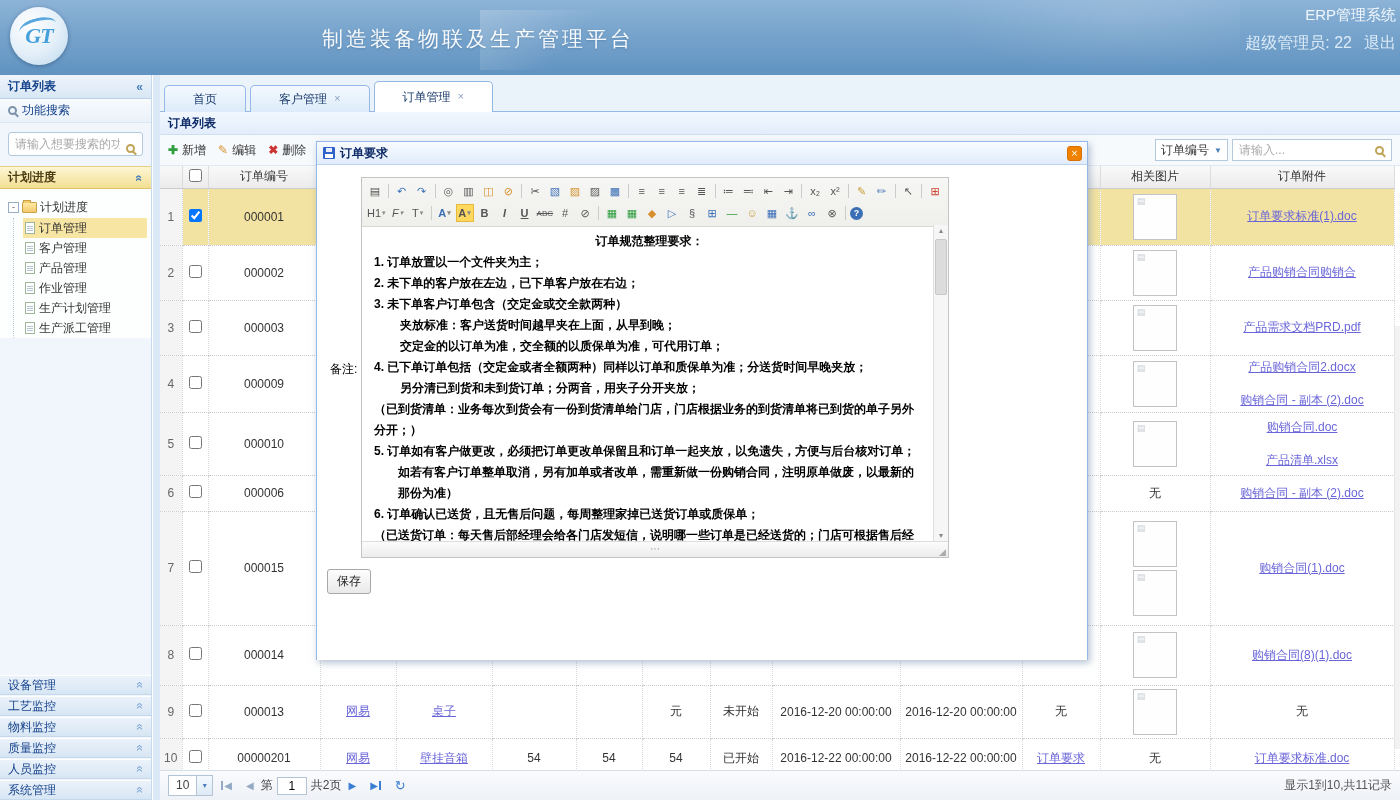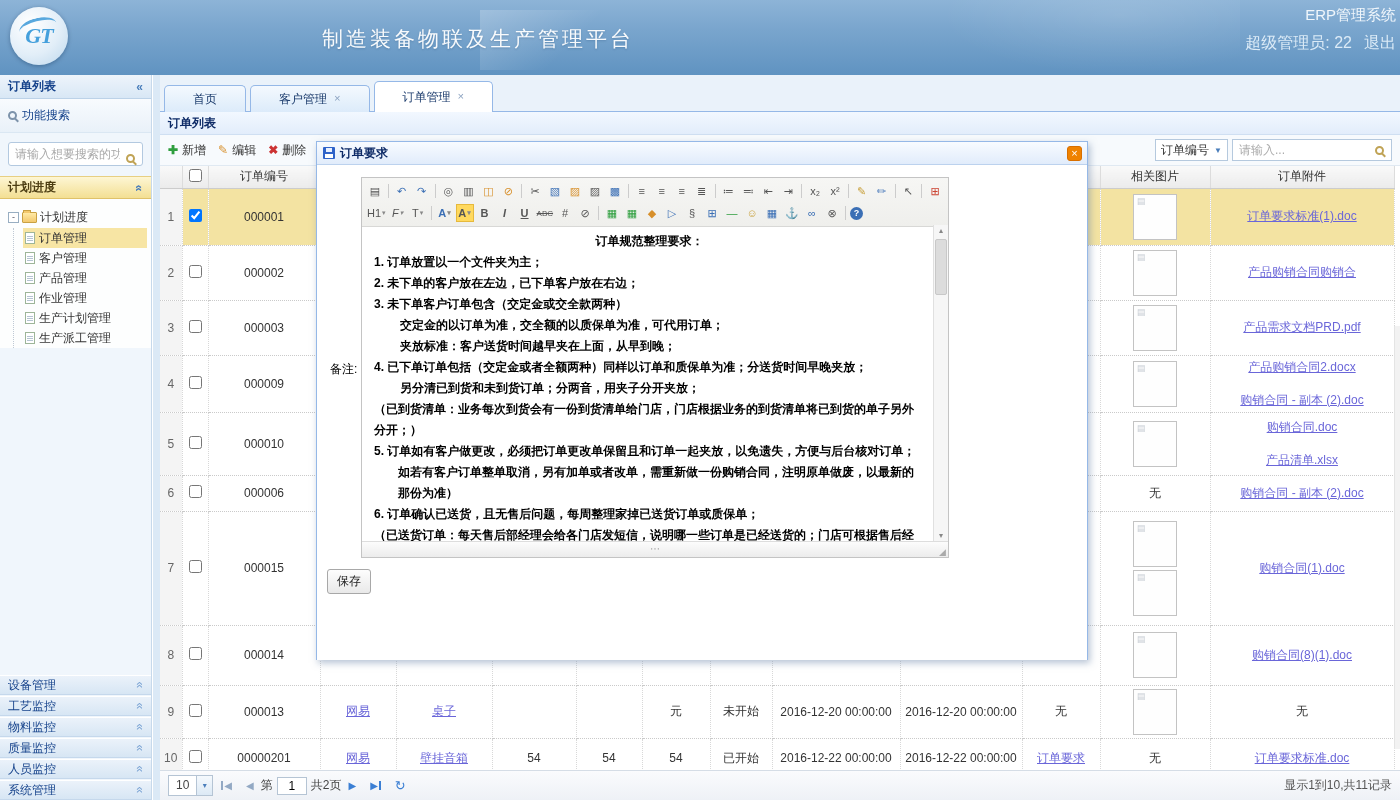--- a/index.html
+++ b/index.html
@@ -24,21 +24,21 @@
   .hdr-right { position:absolute; right:4px; top:6px; text-align:right; z-index:2; }
   .app-title { font-size:15px; color:#f0f6fb; }
   .user-row { margin-top:8px; font-size:16px; color:#dcebf7; }
   .user-row a { color:#dcebf7; text-decoration:none; margin-left:12px; cursor:pointer; }
 
   
   #sidebar { position:absolute; left:0; top:75px; width:152px; bottom:0; background:#f0f6fc; border-right:1px solid #c7d9eb; }
   .sb-hdr { height:24px; background:linear-gradient(#eef4fb,#d8e7f5); border-bottom:1px solid #bcd2e8;
     display:flex; align-items:center; justify-content:space-between; padding:0 8px; color:#15428b; font-weight:bold; }
   .chev { color:#4a7ebb; font-size:12px; }
-  .sb-shdr { height:34px; display:flex; align-items:center; gap:5px; padding:0 8px;
+  .sb-shdr { height:24px; display:flex; align-items:center; gap:5px; padding:0 8px;
     background:linear-gradient(#f8fbfe,#e9f1f9); border-bottom:1px solid #dae7f3; color:#15428b; }
   .sb-search { padding:9px 8px 6px 8px; }
   .sb-search .wrap { position:relative; }
   .sb-search input { width:100%; height:24px; border:1px solid #b3c9e0; border-radius:3px; padding:0 22px 0 6px;
     font-size:12px; color:#333; background:#fff; outline:none; font-family:"Liberation Sans",sans-serif; }
   .sb-search input::placeholder { color:#a9a9a9; }
   .mag { width:9px; height:9px; border:2px solid #c0a355; border-radius:50%; position:relative; display:inline-block; }
   .mag::after { content:""; position:absolute; width:5px; height:2px; background:#c0a355; transform:rotate(45deg); right:-4px; bottom:-3px; }
   .mag.gray { border-color:#7d93ab; } .mag.gray::after { background:#7d93ab; }
   .mag.inbox { position:absolute; right:8px; top:7px; }
@@ -640,22 +640,22 @@
             <span class="tb-i ">⊗</span>
             <span class="tb-sep"></span>
             <span class="tb-i ic-help">?</span>
           </div>
       </div>
       <div class="ed-content" id="ed-content">
           <div class="ln c">订单规范整理要求：</div>
           <div class="ln ">1. 订单放置以一个文件夹为主；</div>
           <div class="ln ">2. 未下单的客户放在左边，已下单客户放在右边；</div>
           <div class="ln ">3. 未下单客户订单包含（交定金或交全款两种）</div>
+          <div class="ln i1">夹放标准：客户送货时间越早夹在上面，从早到晚；</div>
           <div class="ln i1">交定金的以订单为准，交全额的以质保单为准，可代用订单；</div>
-          <div class="ln i1">夹放标准：客户送货时间越早夹在上面，从早到晚；</div>
           <div class="ln ">4. 已下单订单包括（交定金或者全额两种）同样以订单和质保单为准；分送货时间早晚夹放；</div>
           <div class="ln i1">另分清已到货和未到货订单；分两音，用夹子分开夹放；</div>
           <div class="ln ">（已到货清单：业务每次到货会有一份到货清单给门店，门店根据业务的到货清单将已到货的单子另外分开；）</div>
           <div class="ln hang">5. 订单如有客户做更改，必须把订单更改单保留且和订单一起夹放，以免遗失，方便与后台核对订单；如若有客户订单整单取消，另有加单或者改单，需重新做一份购销合同，注明原单做废，以最新的那份为准）</div>
           <div class="ln ">6. 订单确认已送货，且无售后问题，每周整理家掉已送货订单或质保单；</div>
           <div class="ln ">（已送货订单：每天售后部经理会给各门店发短信，说明哪一些订单是已经送货的；门店可根据售后经理提供的送货信息清理订单）</div>
         </div>
       <div class="ed-scroll">
         <span class="sa" style="top:1px">▴</span>
         <span class="thumb"></span>

